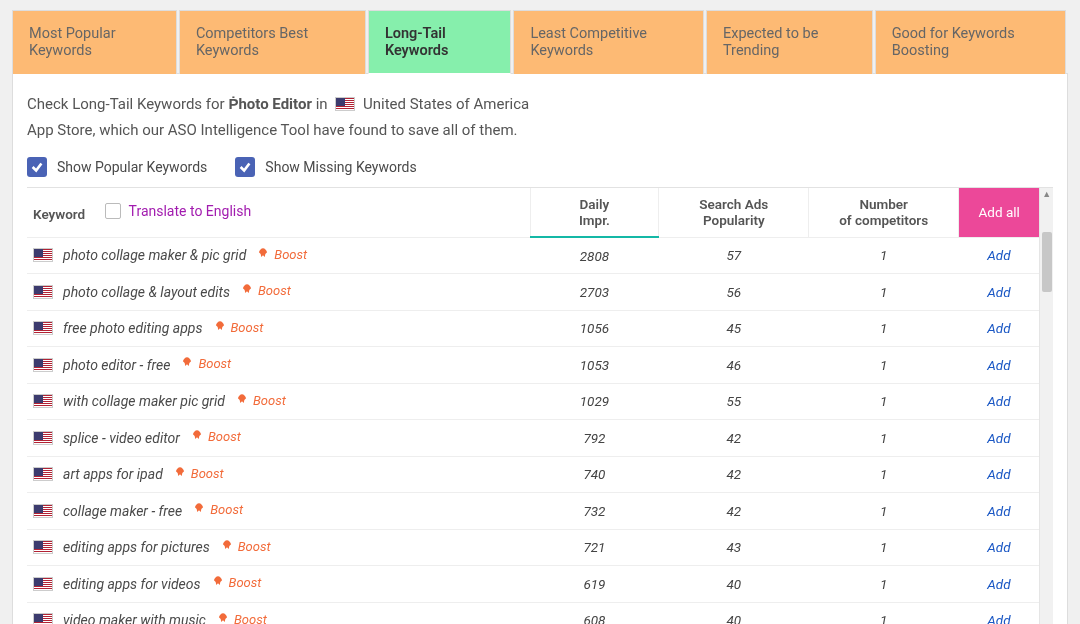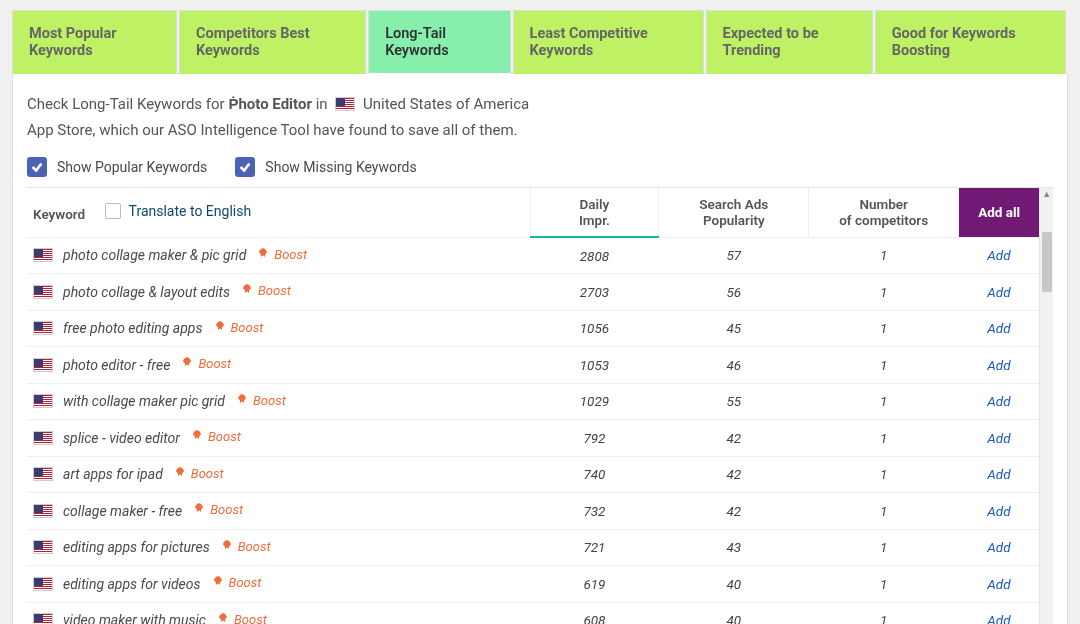--- a/index.html
+++ b/index.html
@@ -1,19 +1,19 @@
 <!DOCTYPE html>
 <html><head>
 <meta charset="utf-8">
 <style>
 * { box-sizing: border-box; margin: 0; padding: 0; }
 body { font-family: -apple-system, BlinkMacSystemFont, "Segoe UI", Roboto, Arial, sans-serif; font-size: 14px; color: #4a4a4a; background: #f0f0f0; }
 .page { background: #f0f0f0; padding: 10px 12px; width: 1080px; }
 .tabs { display: flex; background: #f0f0f0; }
-.tab { padding: 14px 16px; background: #bef264; border: 1px solid #ddd; border-bottom: none; margin-right: 2px; color: #666; cursor: pointer; font-size: 14.5px; font-weight: bold; }
+.tab { padding: 14px 16px; background: #fdba74; border: 1px solid #ddd; border-bottom: none; margin-right: 2px; color: #666; cursor: pointer; font-size: 14.5px; }
 .tab.active { background: #86efac; color: #333; font-weight: 600; border-bottom: 1px solid #fff; position: relative; z-index: 2; }
 .panel { background: #fff; border: 1px solid #ddd; margin-top: -1px; padding: 18px 14px 0 14px; }
 .desc { color: #555; line-height: 1.7; font-size: 15px; }
 .desc .flag { display:inline-block; vertical-align: middle; margin: 0 4px 2px 4px; }
 .toggles { display: flex; gap: 28px; margin: 14px 0 10px 0; }
 .chk { display: inline-flex; align-items: center; gap: 10px; cursor: pointer; }
 .chkbox { width: 20px; height: 20px; border-radius: 3px; background: #4a63b5; display: inline-flex; align-items: center; justify-content: center; }
 .chkbox svg { width: 14px; height: 14px; fill: none; stroke: #fff; stroke-width: 3; }
 .tablewrap { border-top: 1px solid #e2e2e2; display: flex; }
 .tbl { width: 100%; border-collapse: collapse; table-layout: fixed; }
@@ -21,23 +21,23 @@
 .tbl th { font-weight: 600; color: #555; font-size: 13.5px; background:#fff; border-right: 1px solid #eee; height: 42px; }
 .tbl th.kw { text-align: left; padding-left: 6px; }
 .tbl th.daily { border-bottom: 2px solid #14b8a6; }
 .tbl td.kw { text-align: left; }
 .tbl td.num { font-size: 13.5px; color:#444; }
 .kwcell { display:flex; align-items:center; gap:10px; }
 .flag { width:20px; height:14px; background:linear-gradient(to bottom,#b22234 0%,#b22234 8%,#fff 8%,#fff 16%,#b22234 16%,#b22234 24%,#fff 24%,#fff 32%,#b22234 32%,#b22234 40%,#fff 40%,#fff 48%,#b22234 48%,#b22234 56%,#fff 56%,#fff 64%,#b22234 64%,#b22234 72%,#fff 72%,#fff 80%,#b22234 80%,#b22234 88%,#fff 88%,#fff 100%); position:relative; border:1px solid #ccc; flex-shrink:0;}
 .flag::before { content:""; position:absolute; top:0; left:0; width:9px; height:8px; background:#3c3b6e; }
 .boost { display:inline-flex; gap:4px; color:#f26b3a; font-size:13px; cursor:pointer; }
 .boost svg { width:14px; height:14px; fill:#f26b3a; }
-.translate { display:inline-flex; gap:8px; margin-left:16px; font-weight:400; color:#0c4a6e; font-size:14px;}
+.translate { display:inline-flex; gap:8px; margin-left:16px; font-weight:400; color:#a21caf; font-size:14px;}
 .translate .cb { width:16px; height:16px; border:1.5px solid #bbb; border-radius:2px; display:inline-block; }
-.addall { background:#701a75; color:#fff; font-weight:700; display:flex; align-items:center; justify-content:center; height:100%; width:100%; cursor:pointer; }
+.addall { background:#ec4899; color:#fff; font-weight:400; display:flex; align-items:center; justify-content:center; height:100%; width:100%; cursor:pointer; }
 .addlink { color:#1a57c4; cursor:pointer; font-size:13.5px; }
 .scrollcol { width:14px; background:#f1f1f1; position:relative; border-left:1px solid #e5e5e5;}
 .scrollthumb { position:absolute; top:44px; width:10px; left:2px; height:60px; background:#c7c7c7; border-radius:2px; }
 .scrollarrow { position:absolute; width:100%; text-align:center; color:#888; font-size:9px; line-height:1; }
 .scrollarrow.up{ top:2px; }
 th.addall-th { padding:0; border-right:none; }
 col.c-kw{width:500px} col.c-d{width:128px} col.c-s{width:149px} col.c-n{width:149px} col.c-a{width:80px}
 .tbl tbody tr { height:36.5px;font-style:italic; }
 </style>
 </head>

